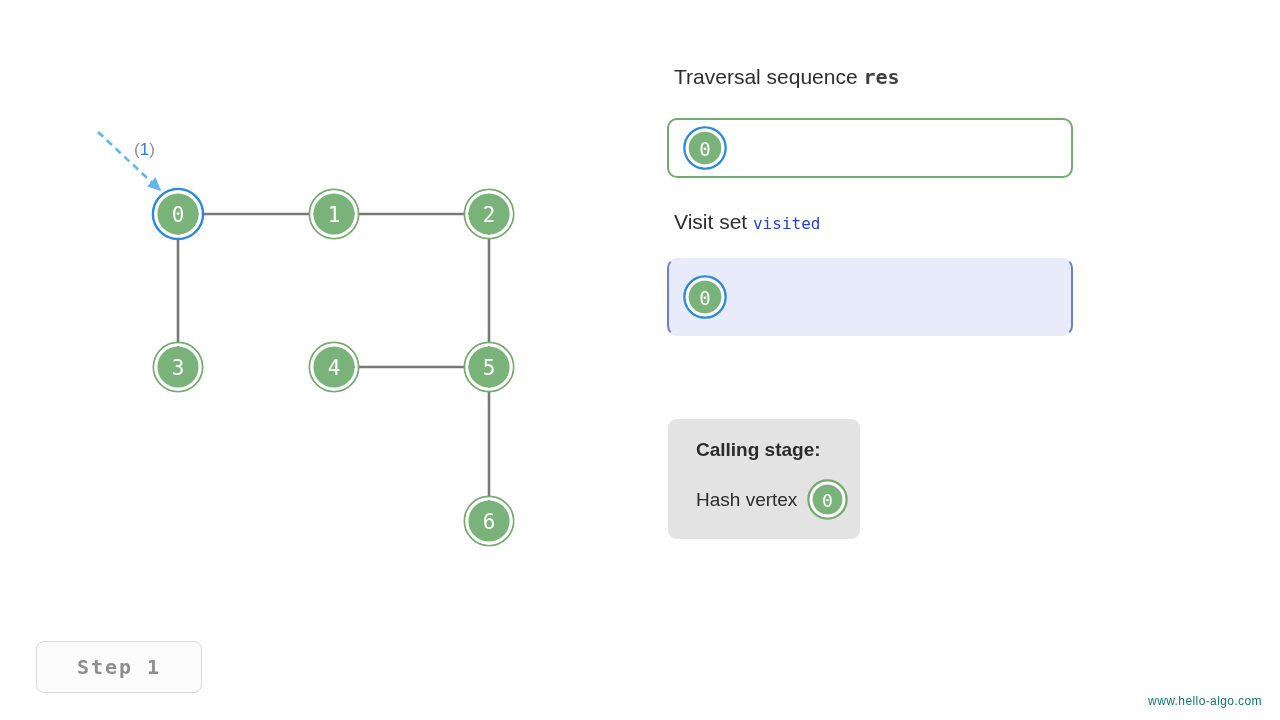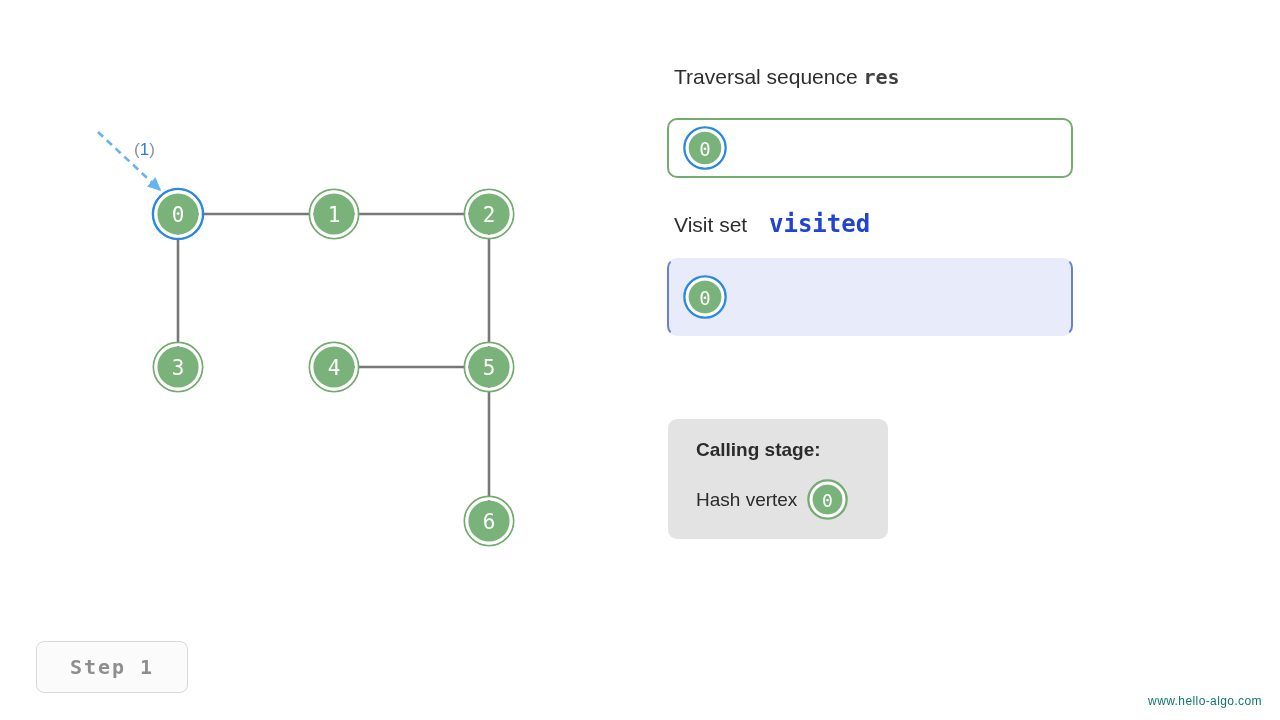--- a/index.html
+++ b/index.html
@@ -48,21 +48,21 @@
     font-family: "Liberation Sans", sans-serif;
     font-size: 17px;
     fill: #2a7fd4;
   }
 
   
   #step-badge {
     position: absolute;
     left: 36px;
     top: 641px;
-    width: 152px;
+    width: 166px;
     height: 52px;
     border: 1px solid #d8d8d8;
     border-radius: 8px;
     background: #fbfbfb;
     display: flex;
     align-items: center;
     justify-content: center;
     box-sizing: border-box;
   }
   #step-badge .step-text {
@@ -89,24 +89,23 @@
     white-space: nowrap;
   }
   .panel-heading .code-green {
     font-family: "DejaVu Sans Mono", "Liberation Mono", monospace;
     font-weight: bold;
     color: #404040;
     font-size: 20px;
   }
   .panel-heading .code-blue {
     font-family: "DejaVu Sans Mono", "Liberation Mono", monospace;
-    font-weight: bold;
+    font-weight: normal;
     color: #2143d4;
-    font-size: 24px;
-    margin-left: 16px;
+    font-size: 16px;
   }
 
   #res-heading { left: 7px; top: 65px; }
   #visited-heading { left: 7px; top: 210px; }
 
   
   #res-box {
     position: absolute;
     left: 0px;
     top: 118px;
@@ -148,21 +147,21 @@
     height: 44px;
     flex: 0 0 auto;
   }
   .chip svg { display: block; }
 
   
   #calling-stage {
     position: absolute;
     left: 1px;
     top: 419px;
-    width: 220px;
+    width: 192px;
     height: 120px;
     background: #e3e3e3;
     border-radius: 9px;
     box-sizing: border-box;
     padding: 20px 0 15px 28px;
   }
   #calling-stage .cs-title {
     font-size: 19px;
     font-weight: bold;
     color: #2b2b2b;

